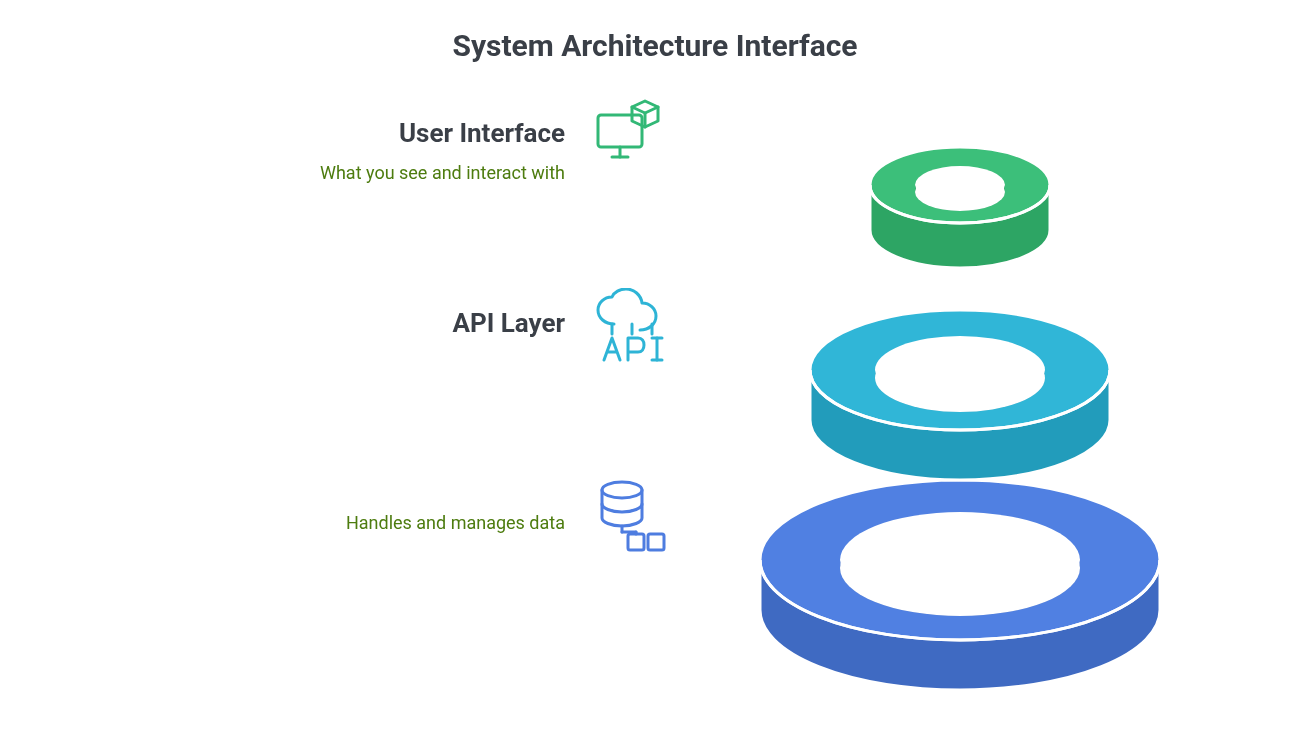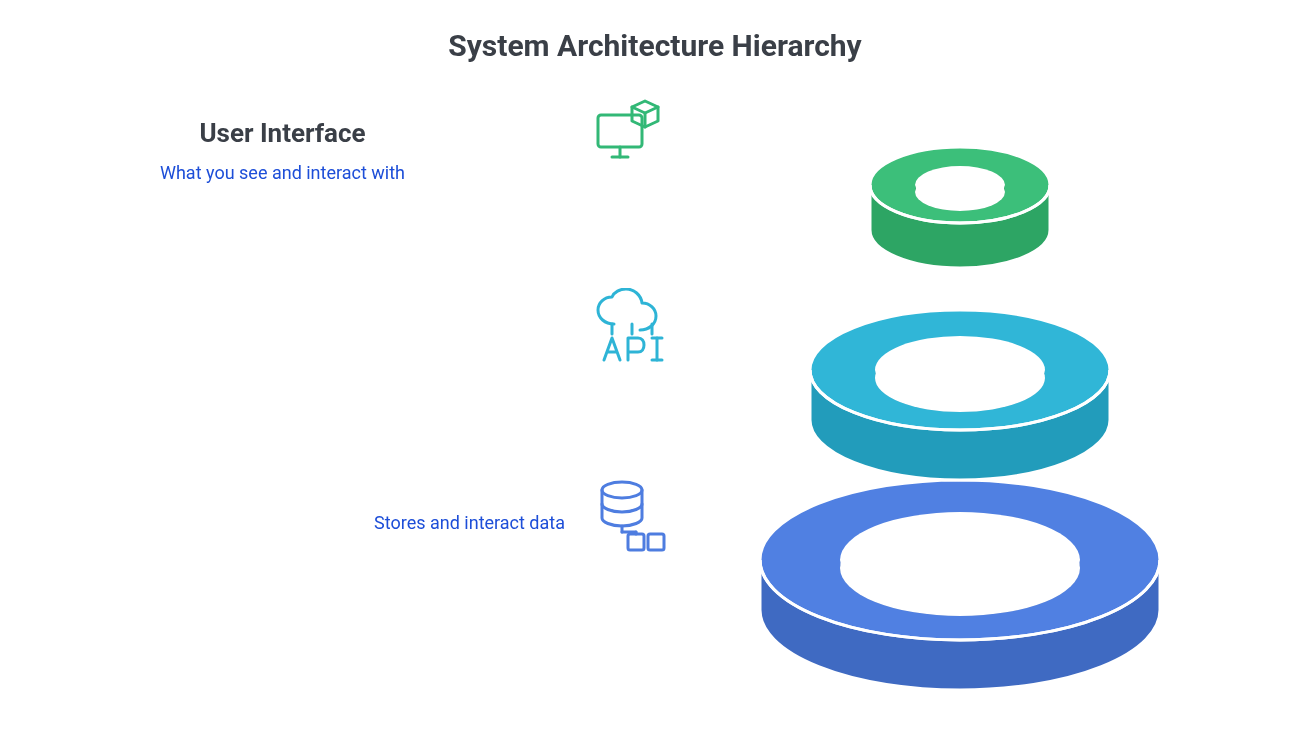--- a/index.html
+++ b/index.html
@@ -1,67 +1,68 @@
 <!DOCTYPE html>
 <html><head>
 <meta charset="utf-8">
 <style>
   * { box-sizing: border-box; margin: 0; padding: 0; }
   html, body { width: 1310px; height: 739px; background: #fff; font-family: "Segoe UI", Roboto, Arial, sans-serif; color: #3a3f47; }
   .canvas { position: relative; width: 1310px; height: 739px; }
   .title { position: absolute; top: 28px; left: 0; right: 0; text-align: center; font-size: 30px; font-weight: 700; color: #3a3f47; }
   .layer-block { position: absolute; text-align: right; }
   .layer-title { font-size: 26px; font-weight: 700; color: #3a3f47; }
-  .layer-desc  { font-size: 18px; font-weight: 400; color: #1d4ed8; margin-top: 14px; }
+  .layer-desc  { font-size: 18px; font-weight: 400; color: #4d7c0f; margin-top: 14px; }
   .icon-slot { position: absolute; }
   .rings { position: absolute; }
 </style>
 </head>
 <body>
 
 <div class="canvas">
 
-  <div class="title">System Architecture Hierarchy</div>
+  <div class="title">System Architecture Interface</div>
 
-  <div class="layer-block" style="left:0; top:118px; width:565px;text-align:center;">
+  <div class="layer-block" style="left:0; top:118px; width:565px;">
     <div class="layer-title">User Interface</div>
     <div class="layer-desc">What you see and interact with</div>
   </div>
   <div class="icon-slot" style="left:590px; top:95px;">
     <svg width="80" height="80" viewBox="0 0 80 80" fill="none" stroke="#32b876" stroke-width="3" stroke-linejoin="round" stroke-linecap="round">
       <rect x="8" y="20" width="44" height="32" rx="3"></rect>
       <line x1="22" y1="62" x2="38" y2="62"></line>
       <line x1="30" y1="52" x2="30" y2="62"></line>
       <path d="M55 6 L68 12 L68 26 L55 32 L42 26 L42 12 Z"></path>
       <path d="M42 12 L55 18 L68 12"></path>
       <line x1="55" y1="18" x2="55" y2="32"></line>
     </svg>
   </div>
 
   <div class="layer-block" style="left:0; top:308px; width:565px;">
+    <div class="layer-title">API Layer</div>
   </div>
   <div class="icon-slot" style="left:590px; top:288px;">
     <svg width="84" height="84" viewBox="0 0 84 84" fill="none" stroke="#2eb4d6" stroke-width="3" stroke-linejoin="round" stroke-linecap="round">
       <path d="M24 36c-9 0-16-6-16-14 0-7 6-13 14-13 2-5 8-8 14-8 8 0 15 6 16 14 8 0 14 6 14 13 0 8-7 14-16 14"></path>
       <line x1="22" y1="36" x2="22" y2="46"></line>
       <line x1="42" y1="36" x2="42" y2="46"></line>
       <line x1="62" y1="36" x2="62" y2="46"></line>
 
       <path d="M14 72 L22 50 L30 72 M17 64 L27 64"></path>
 
       <path d="M38 72 L38 50 L48 50 C52 50 54 53 54 57 C54 61 52 64 48 64 L38 64"></path>
 
       <line x1="62" y1="50" x2="72" y2="50"></line>
       <line x1="67" y1="50" x2="67" y2="72"></line>
       <line x1="62" y1="72" x2="72" y2="72"></line>
     </svg>
   </div>
 
   <div class="layer-block" style="left:0; top:498px; width:565px;">
-    <div class="layer-desc">Stores and interact data</div>
+    <div class="layer-desc">Handles and manages data</div>
   </div>
   <div class="icon-slot" style="left:590px; top:478px;">
     <svg width="84" height="84" viewBox="0 0 84 84" fill="none" stroke="#4e7de0" stroke-width="3" stroke-linejoin="round" stroke-linecap="round">
       <ellipse cx="32" cy="12" rx="20" ry="8"></ellipse>
       <path d="M12 12 V40 C12 44 21 48 32 48 C43 48 52 44 52 40 V12"></path>
       <path d="M12 26 C12 30 21 34 32 34 C43 34 52 30 52 26"></path>
       <rect x="38" y="56" width="16" height="16" rx="2"></rect>
       <rect x="58" y="56" width="16" height="16" rx="2"></rect>
       <line x1="32" y1="48" x2="32" y2="54"></line>
       <line x1="32" y1="54" x2="46" y2="54"></line>

